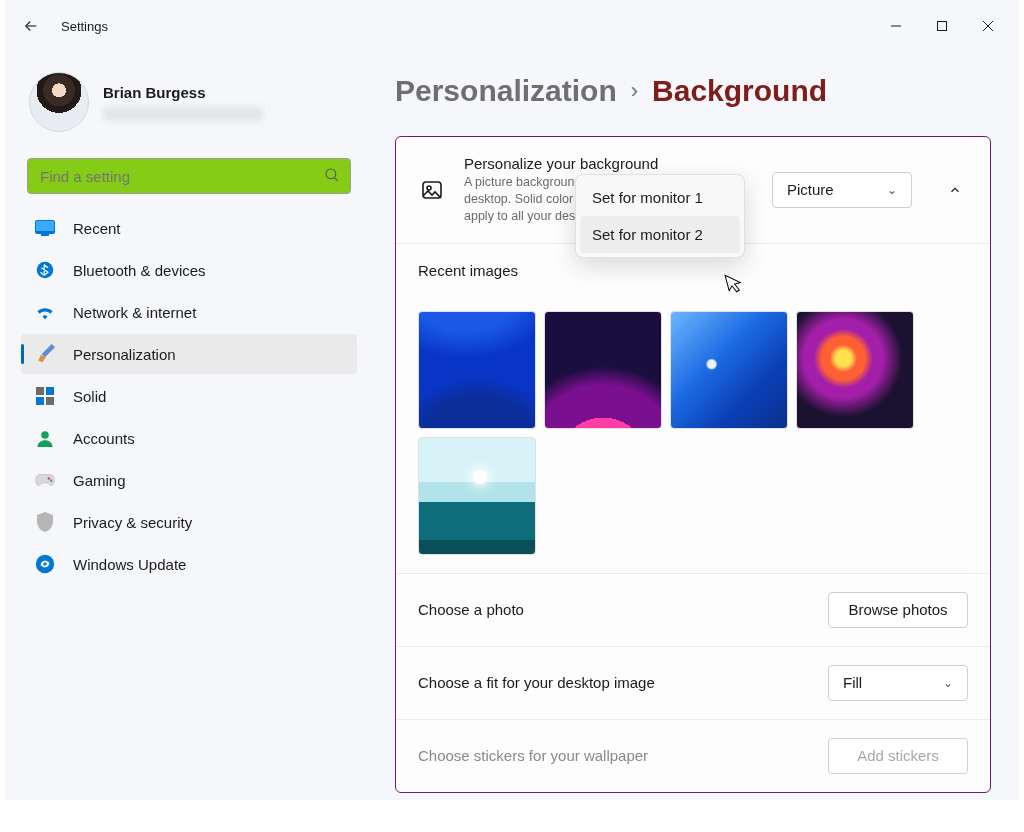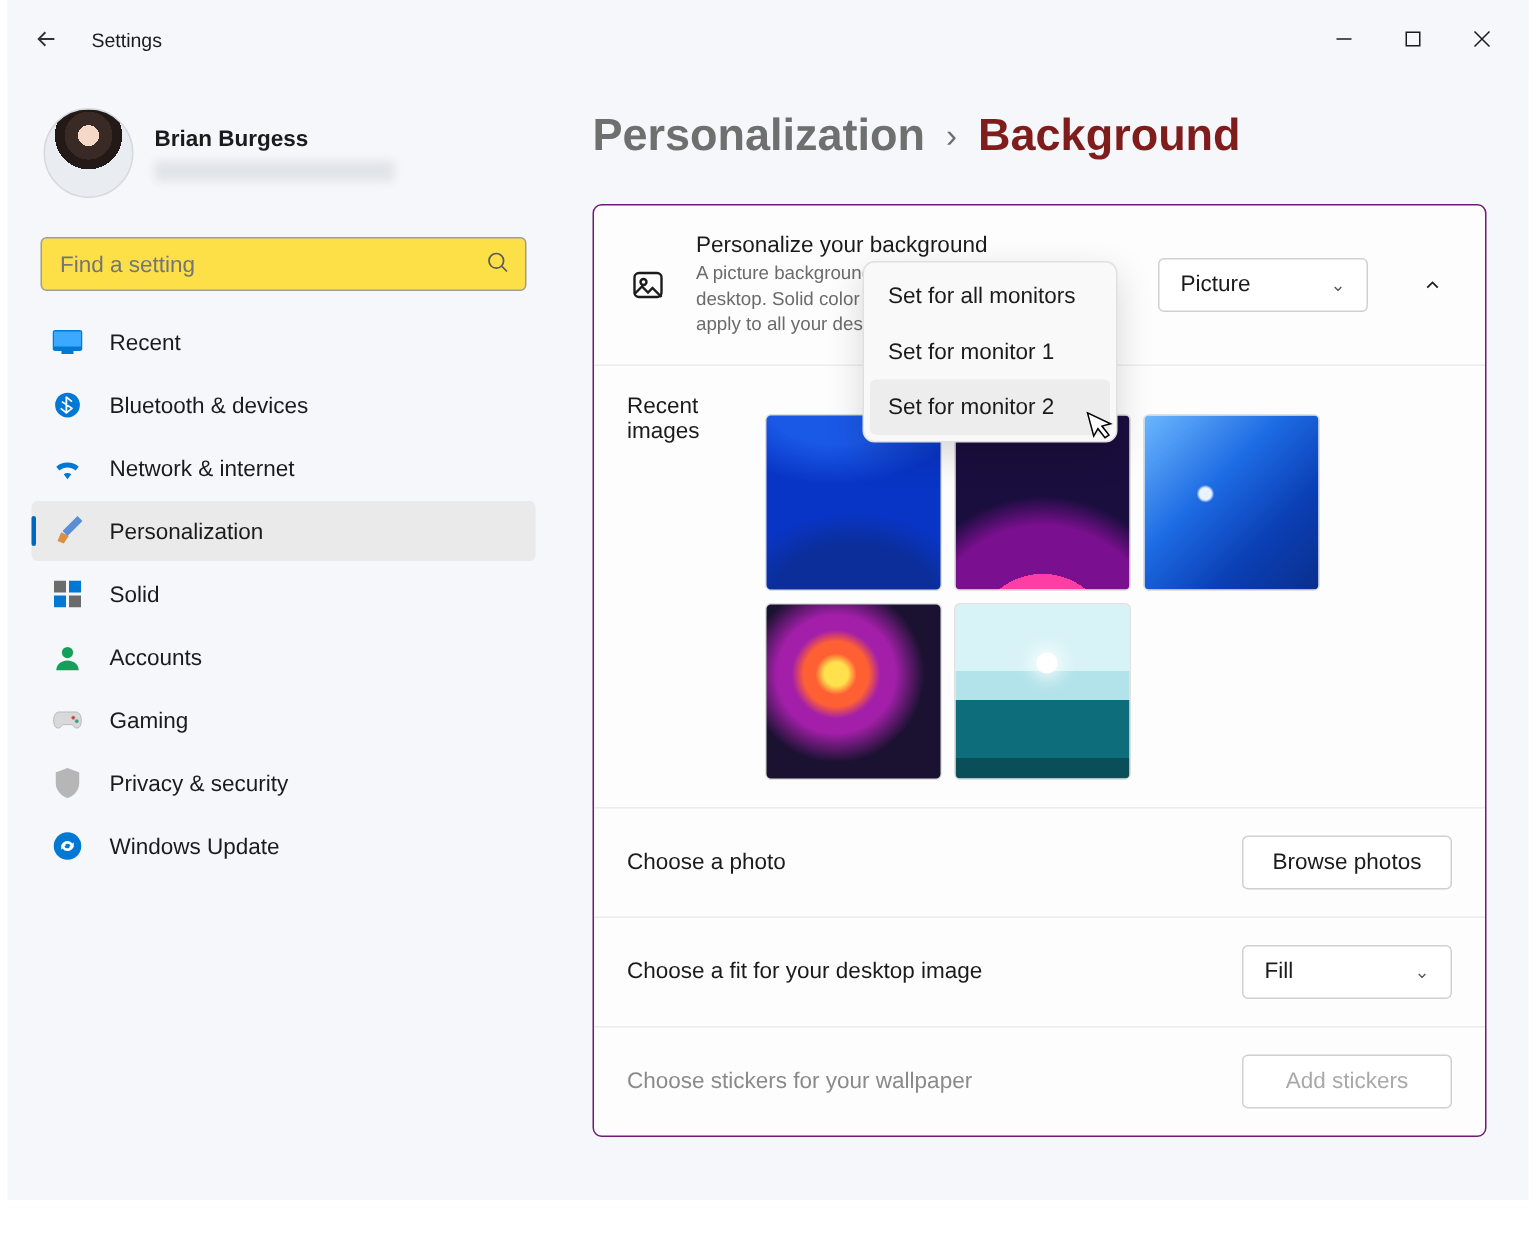--- a/index.html
+++ b/index.html
@@ -10,21 +10,21 @@
   .title { font-size: 13px; color:#1b1b1b; margin-left: 12px; font-weight: 400; }
   .win-controls { margin-left:auto; display:flex; gap: 0; }
   .wc { width:46px; height:32px; display:flex; align-items:center; justify-content:center; color:#1b1b1b; }
   .layout { display:flex; height: calc(832px - 52px); }
   .sidebar { width: 360px; padding: 16px 8px 16px 16px; }
   .user-row { display:flex; align-items:center; gap:14px; padding: 4px 8px 16px 8px; }
   .avatar { width:60px; height:60px; border-radius:50%; background: radial-gradient(circle at 50% 30%, #f5d8c6 0 14%, #3a2a25 14% 32%, #231a17 32% 45%, transparent 45%), #e9ecf0; border:1px solid #d6dae0; }
   .user-name { font-size:15px; color:#1b1b1b; font-weight:600; }
   .user-email { width:160px; height:14px; background:#e1e4e8; margin-top:6px; filter: blur(3px); border-radius:3px; }
   .search-wrap { margin: 10px 6px 14px 6px; position:relative; }
-  .search { width:100%; height:36px; border:1px solid #9c9c9c; border-radius:4px; padding:0 38px 0 12px; font-size:15px; background:#fde047; color:#5a5a5a; }
+  .search { width:100%; height:36px; border:1px solid #9c9c9c; border-radius:4px; padding:0 38px 0 12px; font-size:15px; background:#84cc16; color:#5a5a5a; }
   .search-ico { position:absolute; right:10px; top:8px; color:#5a5a5a; }
   .nav { margin-top: 6px; display:flex; flex-direction:column; gap:2px; }
   .nav-item { display:flex; align-items:center; gap:18px; height:40px; padding:0 6px 0 14px; border-radius:4px; cursor:pointer; position:relative;}
   .nav-item .lbl { font-size:15px; color:#1b1b1b; }
   .nav-item.active { background:#eaeaea; }
   .nav-item.active::before { content:""; position:absolute; left:0; top:10px; bottom:10px; width:3px; background:#0067c0; border-radius:2px;}
   .ico { width:20px; height:20px; display:flex; align-items:center; justify-content:center; font-size:17px;}
   .main { flex:1; padding: 22px 28px 0 30px; overflow:hidden; }
   .breadcrumb { display:flex; align-items:center; gap:14px; margin-bottom: 28px; }
   .bc1 { font-size:30px; color:#6f6f6f; font-weight:600; }
@@ -218,21 +218,21 @@
             <span>Picture</span>
             <span class="chev-dn">⌄</span>
           </div>
           <div class="expand">
             <svg width="14" height="14" viewBox="0 0 24 24" fill="none" stroke="currentColor" stroke-width="2">
                 <path d="M6 15l6-6 6 6"></path>
               </svg>
           </div>
         </div>
 
-        <div class="row" style="flex-direction:row; align-items:flex-start;">
+        <div class="row" style="flex-direction:column; align-items:flex-start;">
           <h3>Recent images</h3>
           <div class="thumbs">
             <div class="thumb t1"></div>
             <div class="thumb t2"></div>
             <div class="thumb t3"></div>
             <div class="thumb t4"></div>
             <div class="thumb t5"></div>
           </div>
         </div>
 
@@ -261,21 +261,20 @@
           </div>
           <div class="btn center disabled">
               <span>Add stickers</span>
             </div>
         </div>
       </div>
     </div>
   </div>
 
   <div class="context-menu">
-    <div class="cm-item">Set for all monitors</div>
     <div class="cm-item">Set for monitor 1</div>
     <div class="cm-item hover">Set for monitor 2</div>
   </div>
   <div class="cursor-arrow">
     <svg width="16" height="22" viewBox="0 0 16 22">
         <path d="M1 1l0 16 4-4 3 7 3-1-3-7h6L1 1z" fill="#fff" stroke="#000" stroke-width="1"></path>
       </svg>
   </div>
 </div>
 

